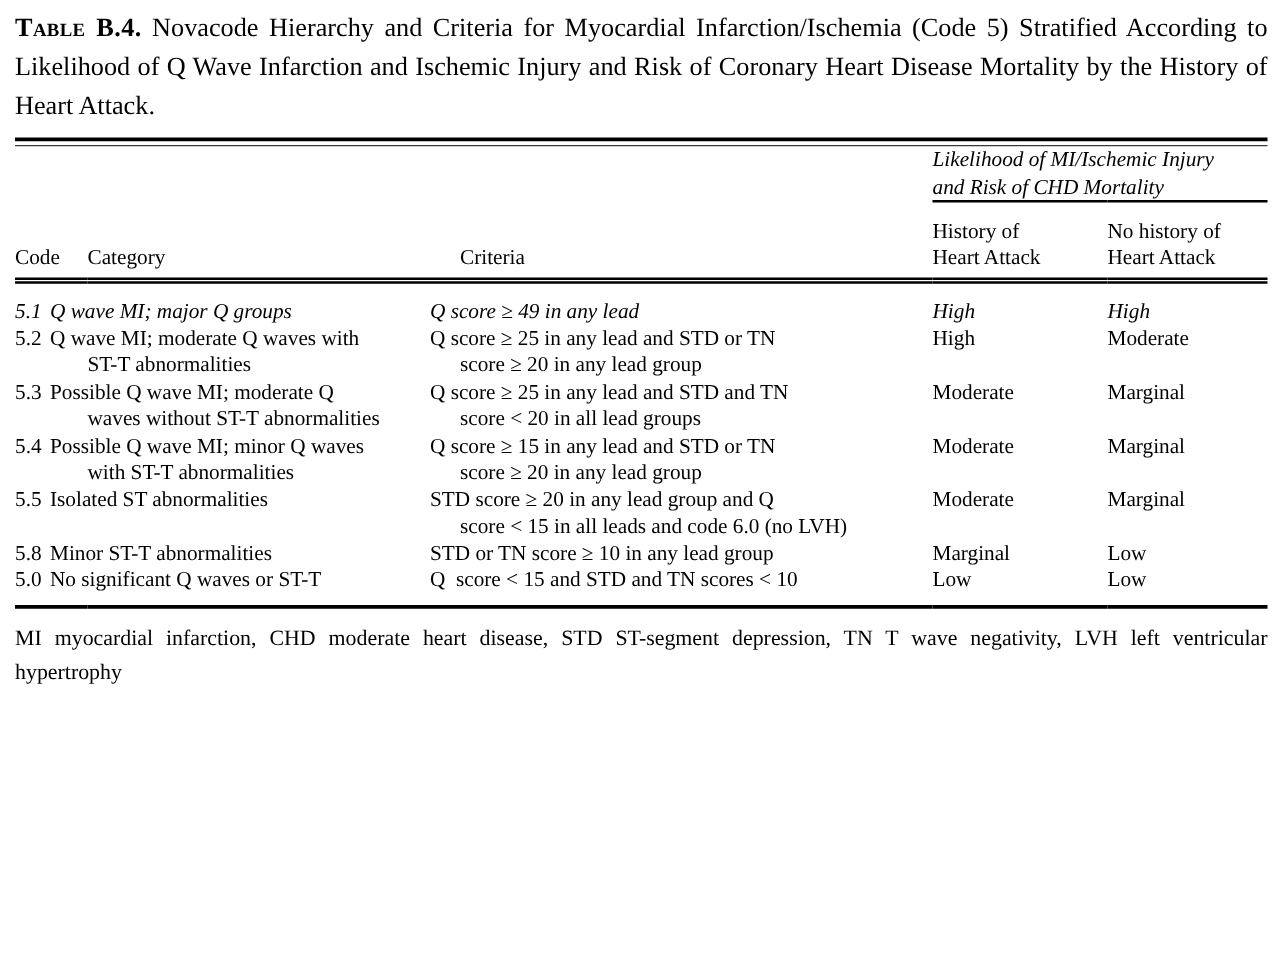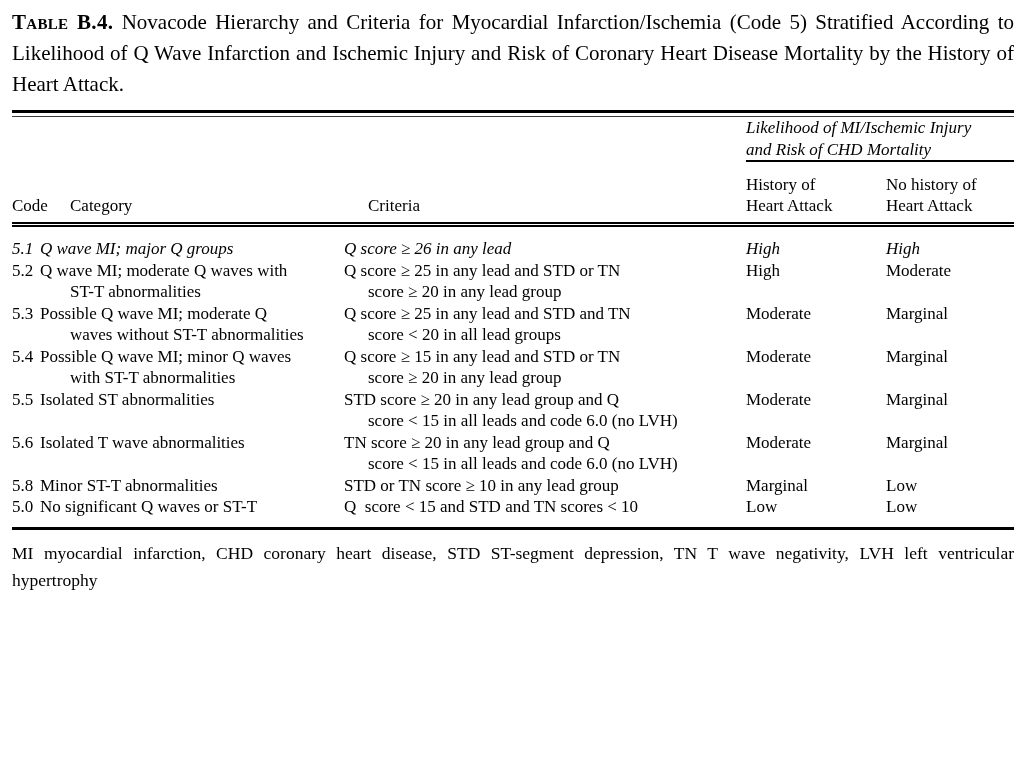--- a/index.html
+++ b/index.html
@@ -111,21 +111,21 @@
         <th>History of
 Heart Attack</th>
         <th>No history of
 Heart Attack</th>
       </tr>
     </thead>
     <tbody>
       <tr class="first">
         <td class="cell-code">5.1</td>
         <td class="cell-category">Q wave MI; major Q groups</td>
-        <td class="cell-criteria">Q score ≥ 26 in any lead</td>
+        <td class="cell-criteria">Q score ≥ 49 in any lead</td>
         <td>High</td>
         <td>High</td>
       </tr>
       <tr>
         <td class="cell-code">5.2</td>
         <td class="cell-category">Q wave MI; moderate Q waves with
 ST-T abnormalities</td>
         <td class="cell-criteria">Q score ≥ 25 in any lead and STD or TN
 score ≥ 20 in any lead group</td>
         <td>High</td>
@@ -151,39 +151,31 @@
       </tr>
       <tr>
         <td class="cell-code">5.5</td>
         <td class="cell-category">Isolated ST abnormalities</td>
         <td class="cell-criteria">STD score ≥ 20 in any lead group and Q
 score &lt; 15 in all leads and code 6.0 (no LVH)</td>
         <td>Moderate</td>
         <td>Marginal</td>
       </tr>
       <tr>
-        <td class="cell-code">5.6</td>
-        <td class="cell-category">Isolated T wave abnormalities</td>
-        <td class="cell-criteria">TN score ≥ 20 in any lead group and Q
-score &lt; 15 in all leads and code 6.0 (no LVH)</td>
-        <td>Moderate</td>
-        <td>Marginal</td>
-      </tr>
-      <tr>
         <td class="cell-code">5.8</td>
         <td class="cell-category">Minor ST-T abnormalities</td>
         <td class="cell-criteria">STD or TN score ≥ 10 in any lead group</td>
         <td>Marginal</td>
         <td>Low</td>
       </tr>
       <tr class="last">
         <td class="cell-code">5.0</td>
         <td class="cell-category">No significant Q waves or ST-T</td>
         <td class="cell-criteria">Q score &lt; 15 and STD and TN scores &lt; 10</td>
         <td>Low</td>
         <td>Low</td>
       </tr>
     </tbody>
   </table>
 
-  <p class="footnote">MI myocardial infarction, CHD coronary heart disease, STD ST-segment depression, TN T wave negativity, LVH left ventricular hypertrophy</p>
+  <p class="footnote">MI myocardial infarction, CHD moderate heart disease, STD ST-segment depression, TN T wave negativity, LVH left ventricular hypertrophy</p>
 
 </div>
 
 </body></html>

